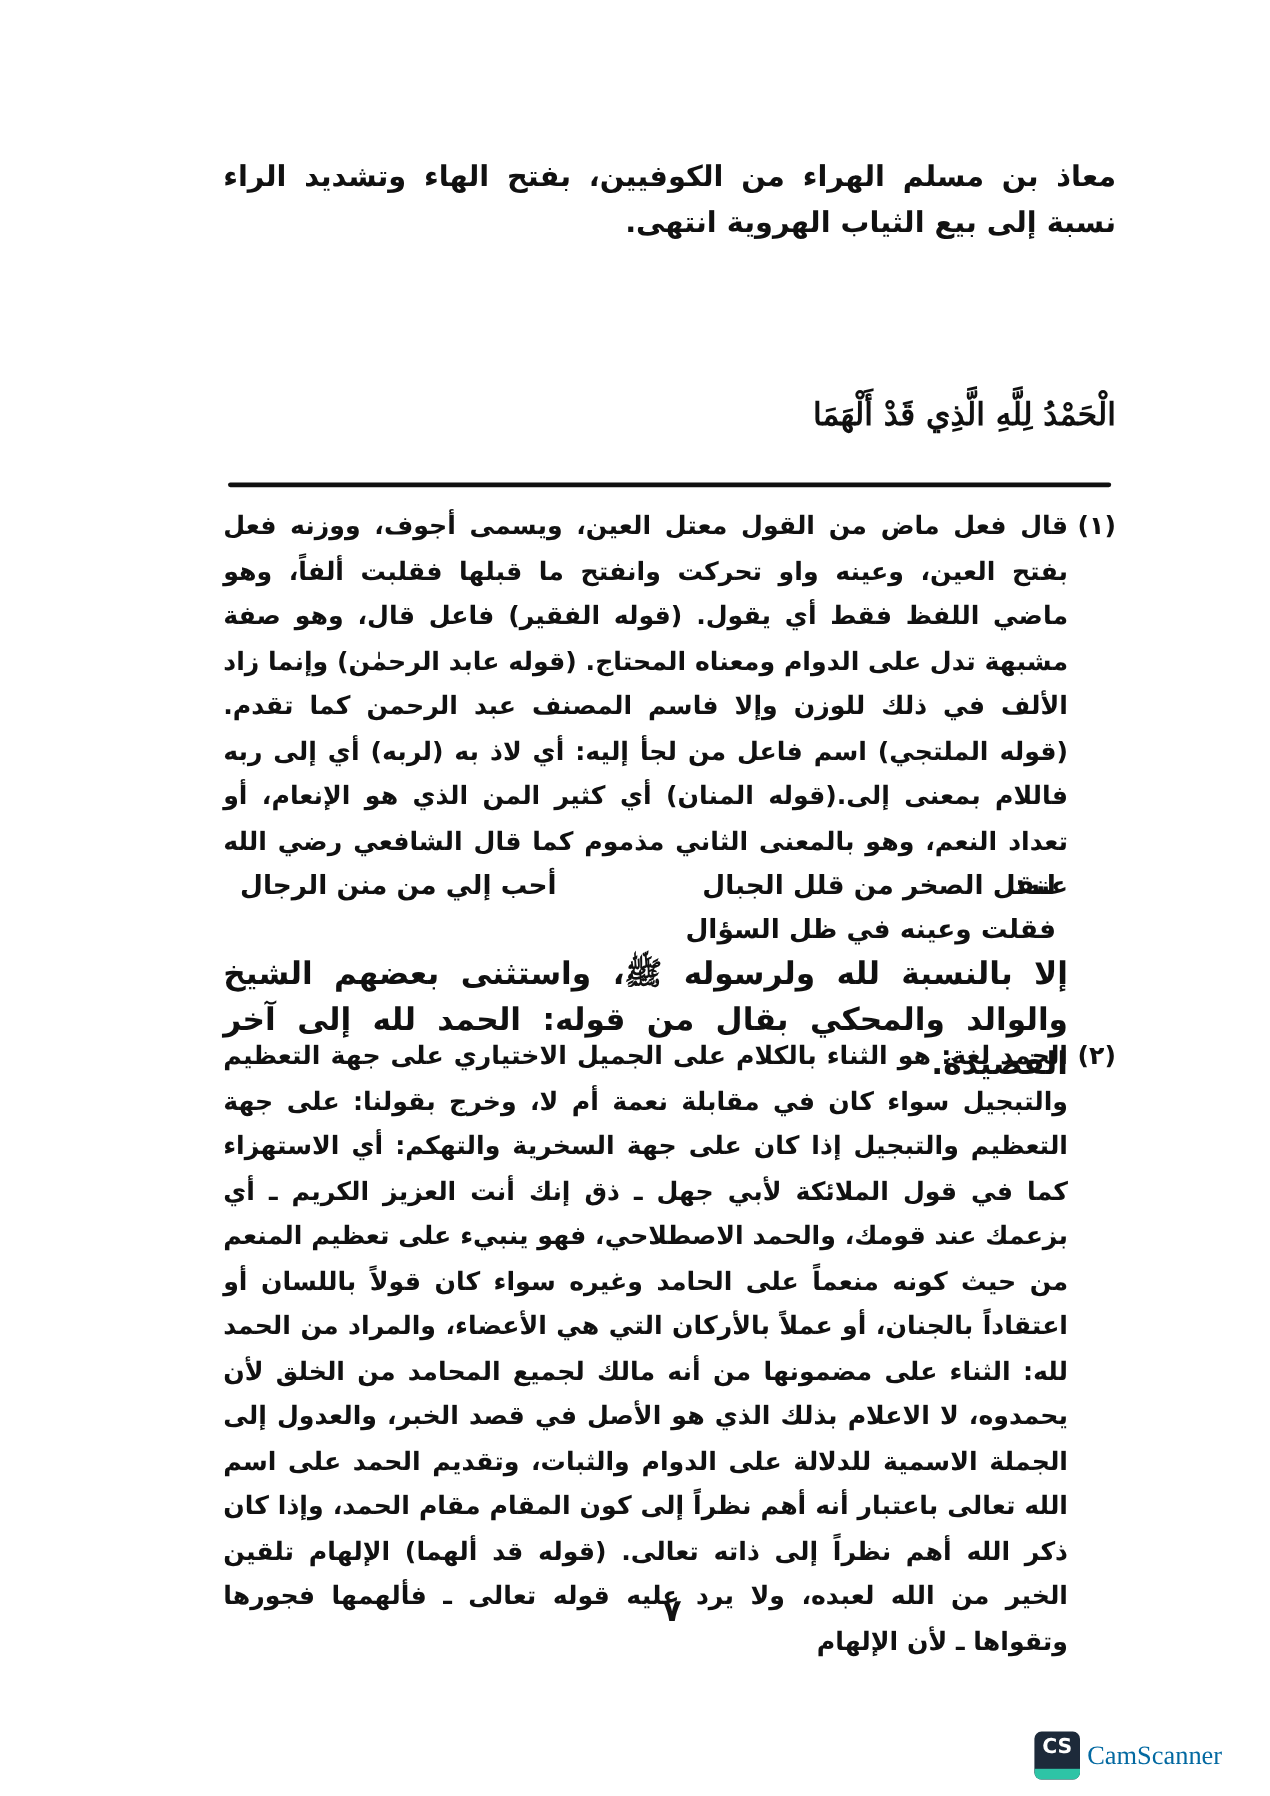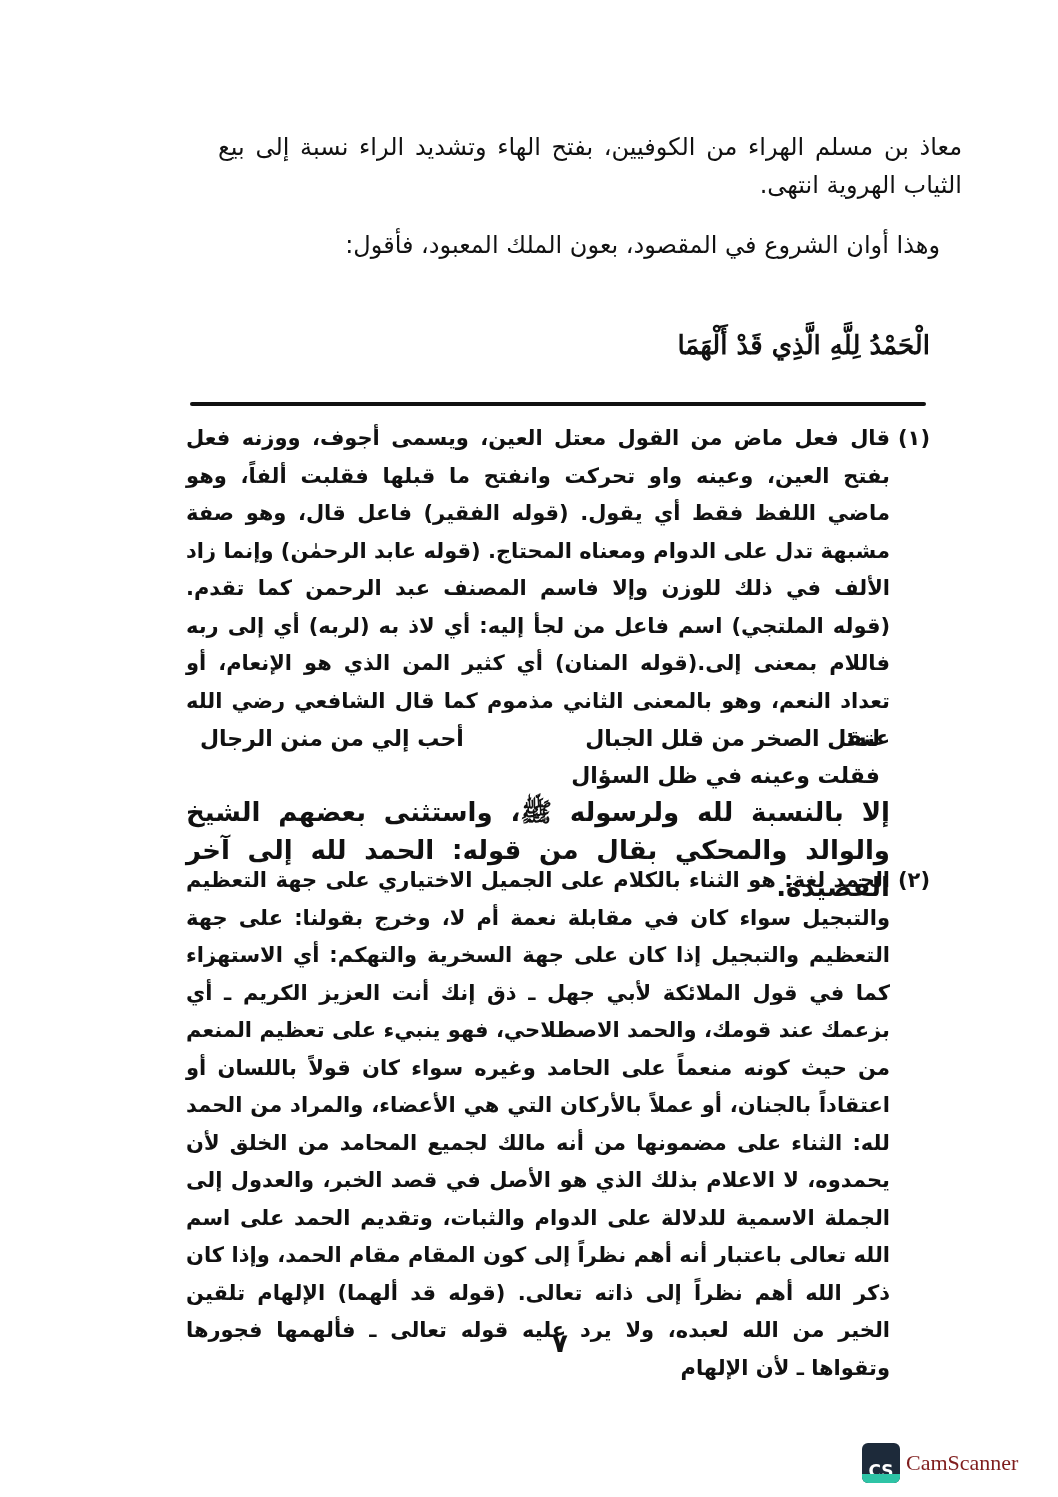--- a/index.html
+++ b/index.html
@@ -3,21 +3,21 @@
   <meta charset="utf-8">
   <style>
     html, body { margin: 0; padding: 0; background: #ffffff; }
     body {
       width: 1058px; height: 1497px; position: relative; overflow: hidden;
       font-family: "DejaVu Sans", sans-serif; color: #111111;
     }
     .page { position: absolute; left: 0; top: 0; width: 1058px; height: 1497px; }
     .text-block {
       position: absolute; left: 186px; width: 744px; direction: rtl; text-align: justify;
-      font-weight: normal; font-size: 24px; line-height: 38px; margin-left: 32px;
+      font-weight: bold; font-size: 24px; line-height: 38px;
     }
     .main-para { top: 128px; text-align-last: right; }
     .main-para2 { top: 226px; text-align: right; padding-right: 22px; width: 722px; }
     .verse {
       position: absolute; left: 186px; width: 744px; direction: rtl;
       display: flex; justify-content: space-between;
       font-family: "DejaVu Serif", serif; font-weight: bold; font-size: 26px;
     }
     .verse.v1 { top: 276px; }
     .verse.v2 { top: 330px; }
@@ -46,34 +46,33 @@
       position: absolute; left: 540px; top: 1328px; width: 40px; text-align: center;
       font-weight: bold; font-size: 26px;
     }
     .watermark {
       position: absolute; left: 862px; top: 1443px; display: flex; align-items: center; gap: 6px;
     }
     .cs-logo {
       width: 38px; height: 40px; border-radius: 6px; overflow: hidden; position: relative;
       background: #1d2a3a; color: #fff; font-family: "DejaVu Sans", sans-serif;
       font-weight: bold; font-size: 17px; display: flex; align-items: flex-start; justify-content: center;
-      padding-top: 18px; box-sizing: border-box;
+      padding-top: 3px; box-sizing: border-box;
     }
     .cs-logo::after {
       content: ""; position: absolute; left: 0; right: 0; bottom: 0; height: 9px; background: #2ec4a6;
     }
-    .cs-name { font-family: "Liberation Serif", serif; font-size: 22px; color: #7f1d1d; }
+    .cs-name { font-family: "Liberation Serif", serif; font-size: 22px; color: #0369a1; }
   </style>
 </head>
 <body>
 
 <div class="page">
 
   <div class="text-block main-para">معاذ بن مسلم الهراء من الكوفيين، بفتح الهاء وتشديد الراء نسبة إلى بيع الثياب الهروية انتهى.</div>
-  <div class="text-block main-para2">وهذا أوان الشروع في المقصود، بعون الملك المعبود، فأقول:</div>
 
   <div class="verse v1">
   </div>
   <div class="verse v2">
     <span>الْحَمْدُ لِلَّهِ الَّذِي قَدْ أَلْهَمَا</span>
   </div>
 
   <div class="rule"></div>
 
   <div class="footnote fn1">

